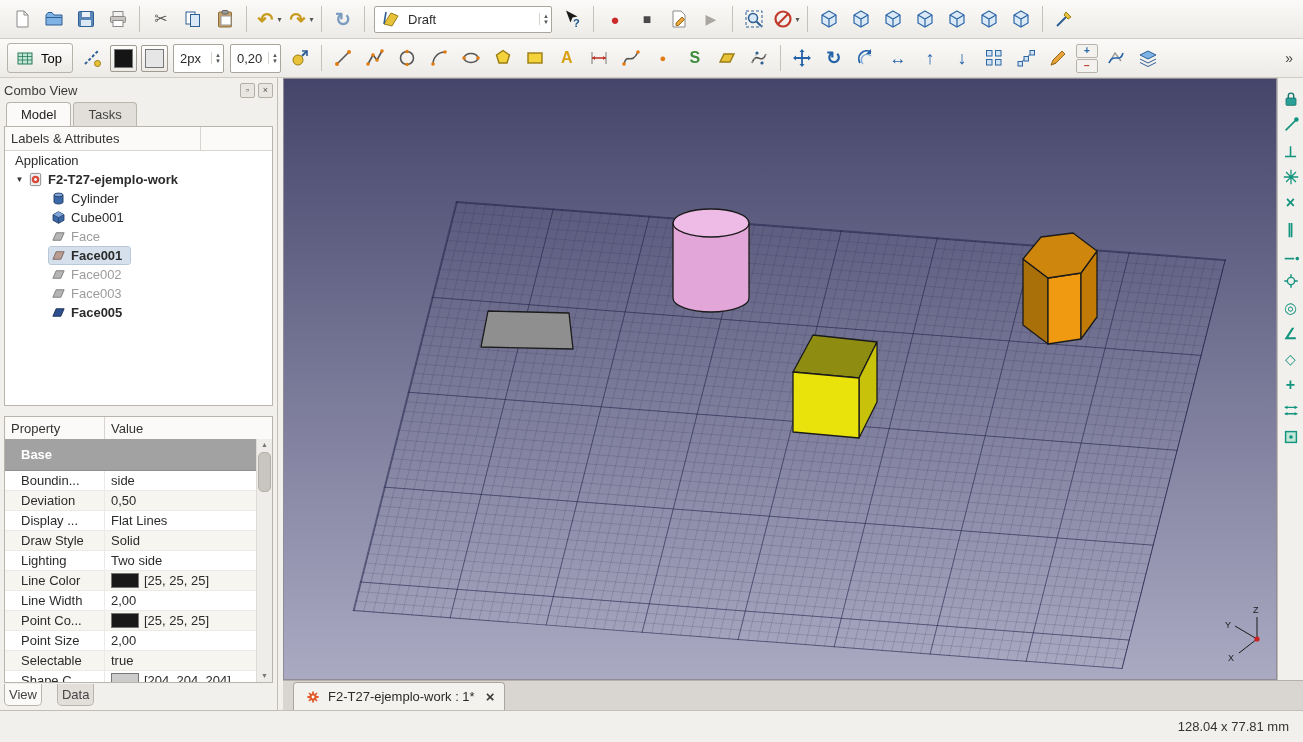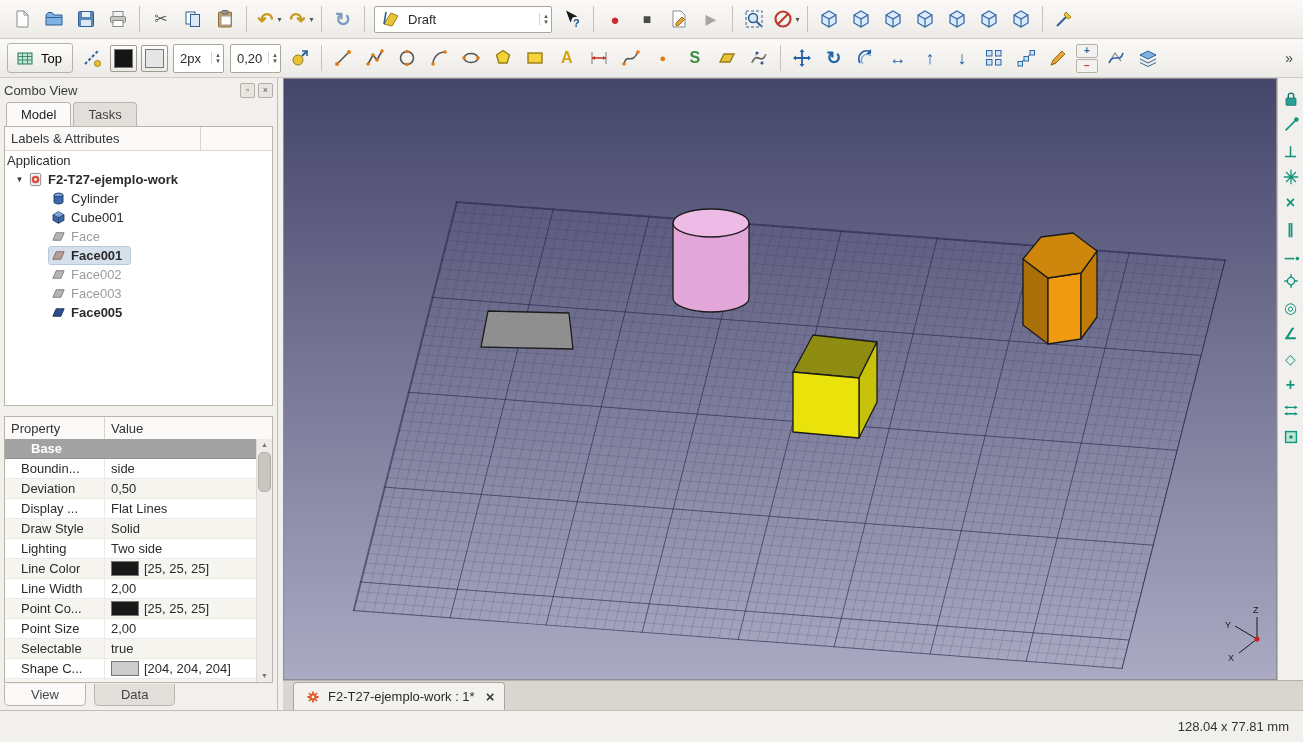--- a/index.html
+++ b/index.html
@@ -52,48 +52,48 @@
   .tab.active{background:#fbfaf9;color:#222}
   .tree-box{height:278px;background:#fff;border:1px solid #b9b4ac;overflow:hidden;display:flex;flex-direction:column}
   .tree-colhead{display:flex;height:23px;border-bottom:1px solid #d8d5d0;align-items:stretch;background:#fbfaf8;flex:0 0 23px}
   .tree-colhead .c1{width:196px;border-right:1px solid #d8d5d0;display:flex;align-items:center;
                     padding-left:6px;box-sizing:border-box;color:#333}
   .tree-row{display:flex;align-items:center;height:19px;white-space:nowrap}
   .tree-row .exp{width:13px;font-size:8px;color:#333;text-align:center;flex:0 0 13px}
   .ticon{width:15px;height:15px;margin-right:5px;display:inline-flex;flex:0 0 15px}
   .ticon svg{width:15px;height:15px}
   .selwrap{display:flex;align-items:center;padding:1px 8px 1px 2px;border-radius:2px}
-  .lvl1{}
+  .lvl1{padding-left:8px}
   .lvl2{padding-left:8px}
   .lvl3{padding-left:44px}
   .tree-row.hidden-item .tlabel{color:#9c9c9c}
   .tree-row.selected .selwrap{background:#d5e0ec;outline:1px solid #b9c9da}
   .tree-row.selected .tlabel,.tree-row.emphasis .tlabel,.docrow .tlabel{font-weight:bold}
   .splitter{height:10px}
   .prop-box{flex:1;background:#fff;border:1px solid #b9b4ac;overflow:hidden;position:relative}
   .prop-head{display:flex;height:22px;border-bottom:1px solid #d8d5d0;background:#fbfaf8}
   .prop-head span{display:flex;align-items:center;padding-left:6px;color:#333;box-sizing:border-box}
   .ph1{width:100px;border-right:1px solid #d8d5d0}
   .prop-rows{position:absolute;top:22px;left:0;right:15px;bottom:0;overflow:hidden}
   .prow{display:flex;height:20px;border-bottom:1px solid #eceae6;align-items:center;box-sizing:border-box}
   .prow:nth-child(odd){background:#f6f5f0}
-  .pgroup{background:#a2a2a2;color:#fff;font-weight:bold;padding-left:26px;display:flex;align-items:center;
-          height:20px;border-bottom:1px solid #8f8f8f;box-sizing:border-box}
+  .pgroup{background:#a2a2a2;color:#fff;font-weight:bold;padding-left:16px;display:flex;align-items:center;
+          height:32px;border-bottom:1px solid #8f8f8f;box-sizing:border-box}
   .pname{width:100px;padding-left:16px;box-sizing:border-box;border-right:1px solid #eceae6;
          overflow:hidden;white-space:nowrap;align-self:stretch;display:flex;align-items:center}
   .pval{flex:1;padding-left:6px;display:flex;align-items:center;overflow:hidden;white-space:nowrap}
   .pswatch{width:26px;height:13px;border:1px solid #777;margin-right:5px;flex:0 0 26px}
   .prop-sb{position:absolute;top:22px;right:0;width:15px;bottom:0;background:#efede9;border-left:1px solid #dedbd6;
            display:flex;flex-direction:column;align-items:center}
   .sb-arrow{font-size:7px;color:#777;height:12px;line-height:12px}
   .sb-thumb{width:11px;height:38px;background:#c9c5bf;border:1px solid #b3aea6;border-radius:5px;margin-top:1px}
   .sb-fill{flex:1}
   .bottom-tabs{display:flex;align-items:flex-start;height:26px;padding-top:1px}
-  .btab{padding:3px 26px;border:1px solid #b9b4ac;border-top:none;border-radius:0 0 5px 5px;
-        background:#e2dfda;color:#444;margin-right:8px}
+  .btab{padding:3px 4px;border:1px solid #b9b4ac;border-top:none;border-radius:0 0 5px 5px;
+        background:#e2dfda;color:#444;margin-right:15px}
   .btab.active{background:#fbfaf9}
 
   
   #viewport{position:absolute;left:283px;top:78px;width:994px;height:602px;overflow:hidden;
             border:1px solid #8f8c96;box-sizing:border-box}
   #grid3d{position:absolute;left:172px;top:122px;width:800px;height:430px;transform-origin:0 0;
           transform:matrix(0.96,0.0725,-0.2395,0.9488,0,0);
           border:1px solid var(--gmaj);
           background-image:
             linear-gradient(to right, var(--gmaj) 1px, transparent 1px),

